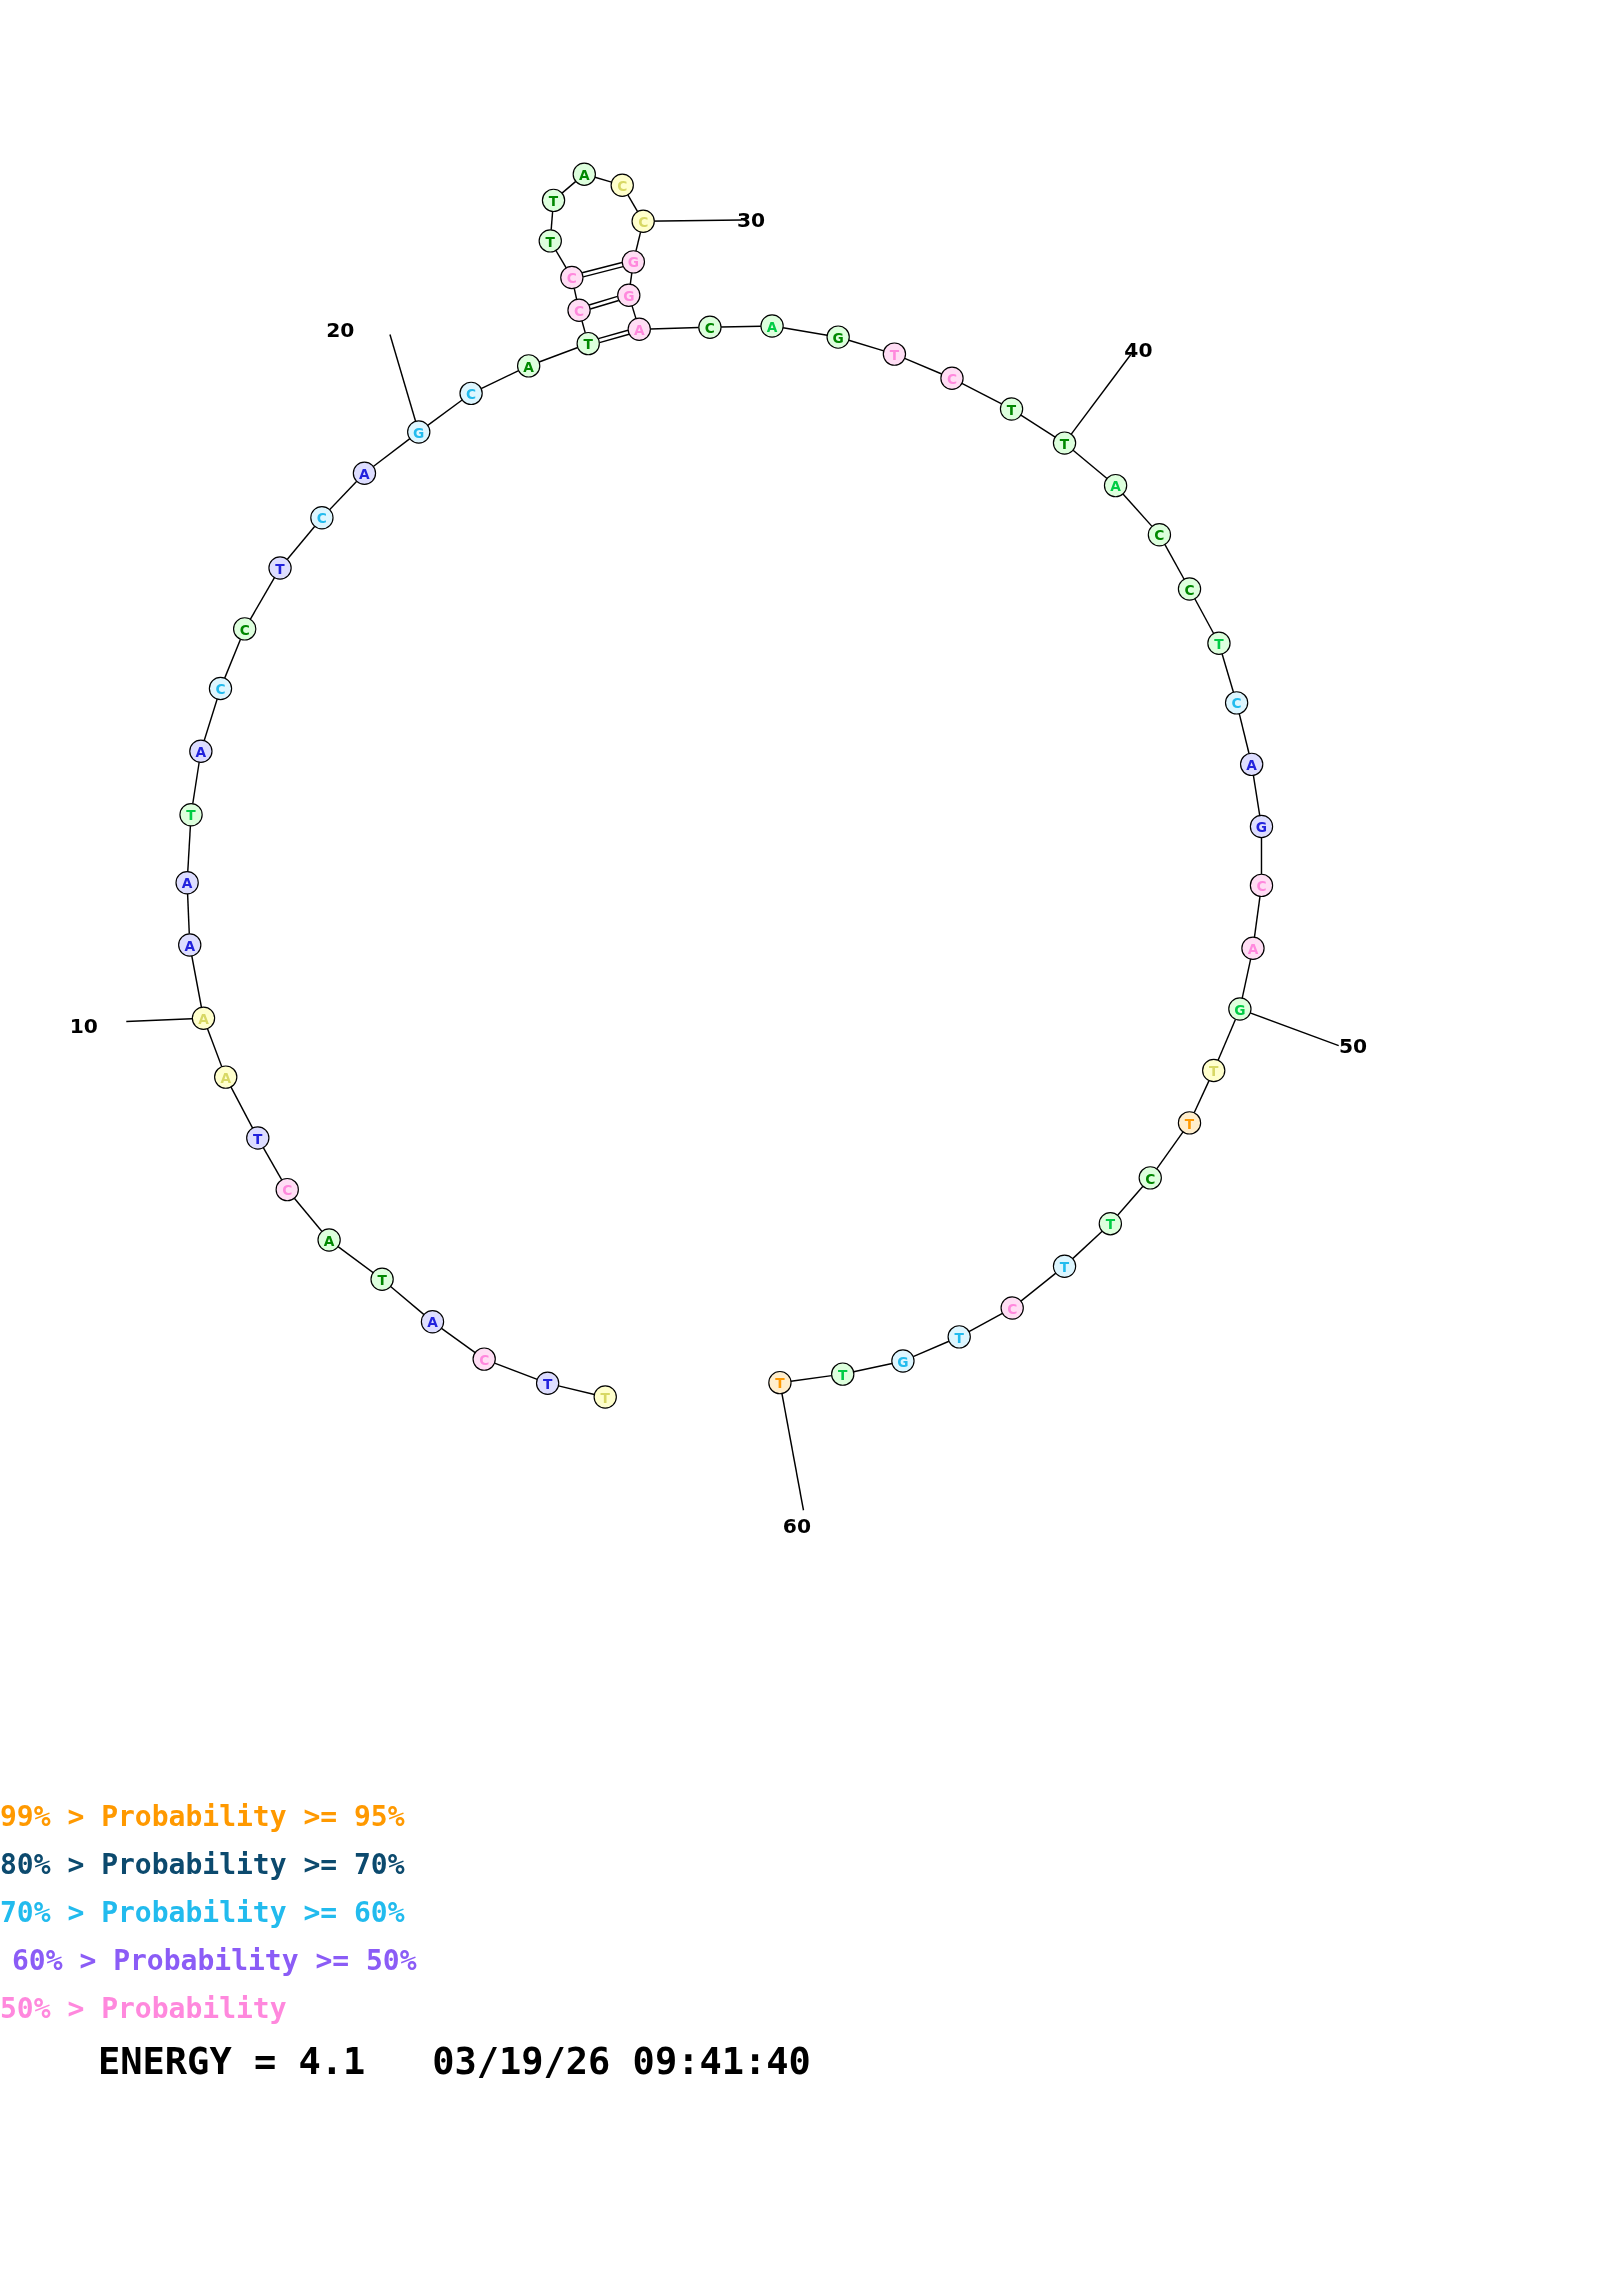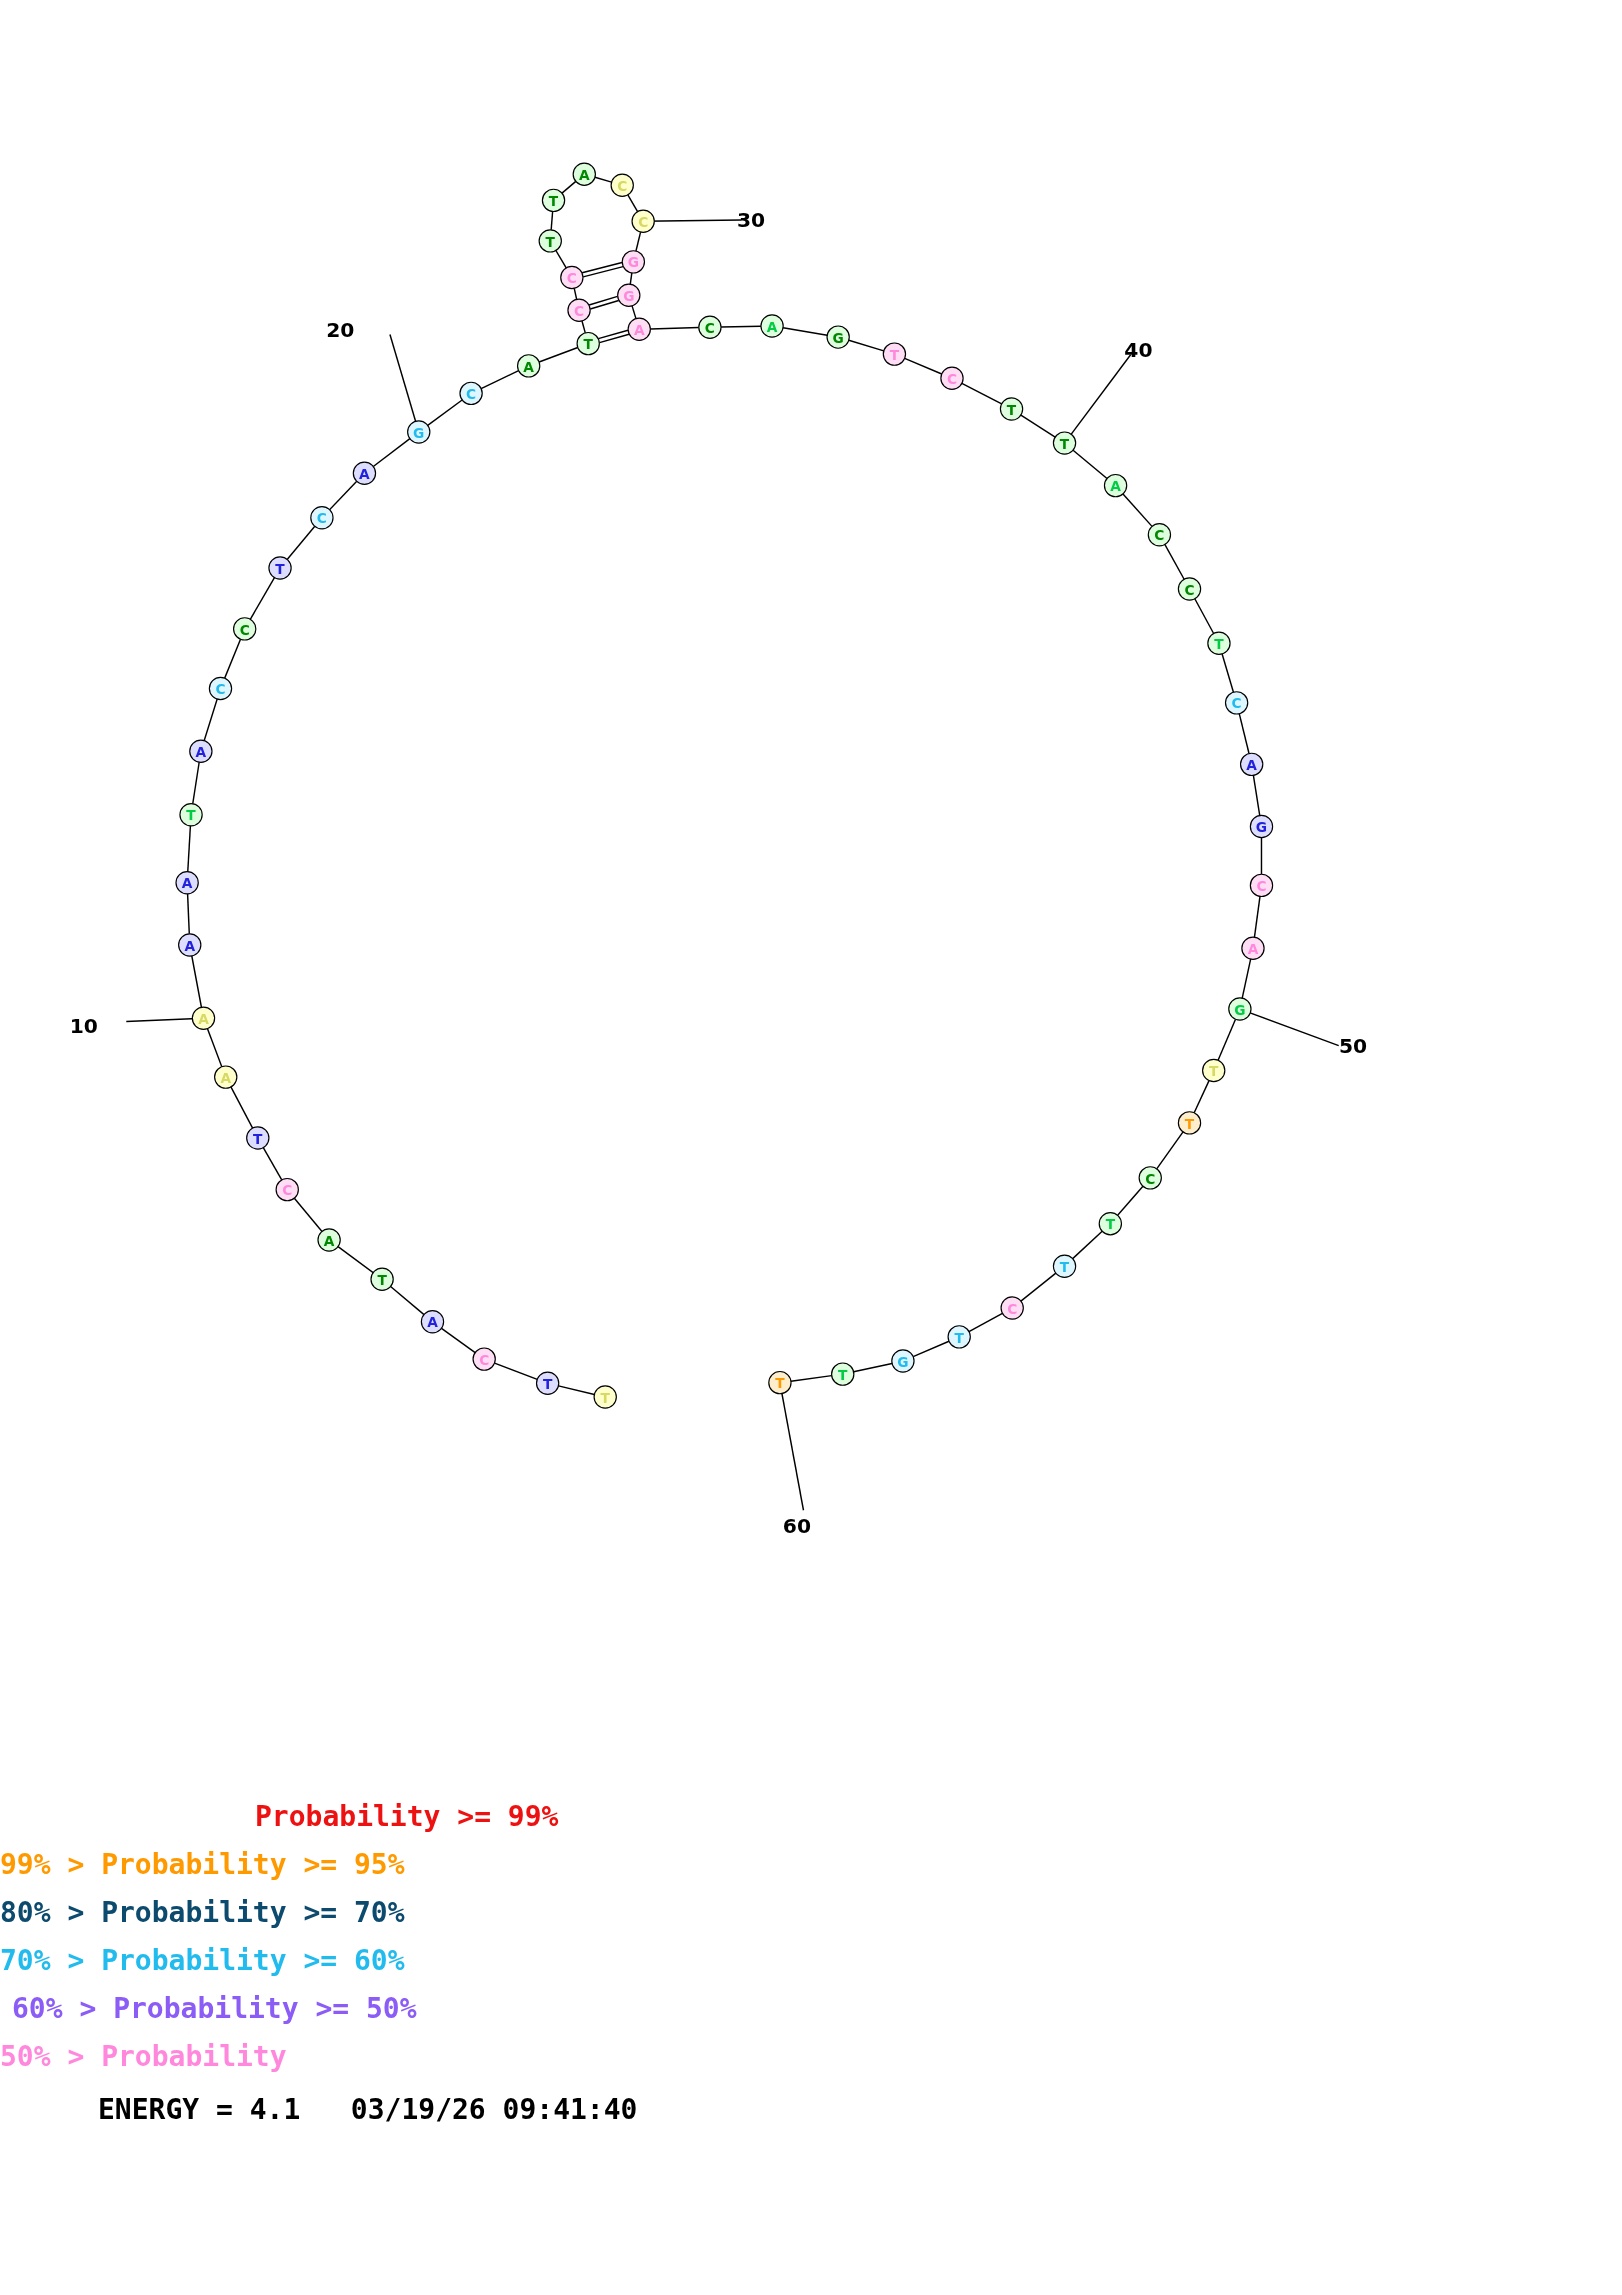--- a/index.html
+++ b/index.html
@@ -33,21 +33,21 @@
     font-size: 28px;
     letter-spacing: 0px;
     white-space: pre;
     line-height: 48px;
     text-align: left;
   }
   .legend-line.indent-1 { padding-left: 255px; }
   .energy-line {
     font-family: "DejaVu Sans Mono", monospace;
     font-weight: bold;
-    font-size: 28px;
+    font-size: 37px;
     color: #000000;
     white-space: pre;
     line-height: 48px;
     padding-left: 98px;
     margin-top: 5.2px;
   }
   svg text.base-letter {
     font-family: "DejaVu Sans", sans-serif;
     font-size: 21px;
     font-weight: bold;
@@ -383,21 +383,20 @@
       <text x="128" y="1568" class="num-label" text-anchor="middle">10</text>
       <text x="520" y="504" class="num-label" text-anchor="middle">20</text>
       <text x="1148" y="336" class="num-label" text-anchor="middle">30</text>
       <text x="1740" y="534" class="num-label" text-anchor="middle">40</text>
       <text x="2068" y="1598" class="num-label" text-anchor="middle">50</text>
       <text x="1218" y="2332" class="num-label" text-anchor="middle">60</text>
     </svg>
 </div>
 
 <div id="legend">
-    <div class="legend-line indent-1" style="color: rgb(238, 17, 17);">Probability &gt;= 99%</div>
     <div class="legend-line" style="color: rgb(255, 153, 0);">99% &gt; Probability &gt;= 95%</div>
     <div class="legend-line" style="color: #0c4a6e;">80% &gt; Probability &gt;= 70%</div>
     <div class="legend-line" style="color: rgb(34, 187, 238);">70% &gt; Probability &gt;= 60%</div>
     <div class="legend-line" style="color: #8b5cf6; margin-left: 12px;">60% &gt; Probability &gt;= 50%</div>
     <div class="legend-line" style="color: rgb(255, 136, 221);">50% &gt; Probability</div>
     <div class="energy-line">ENERGY = 4.1   03/19/26 09:41:40</div>
   </div>
 
 
 </body></html>

